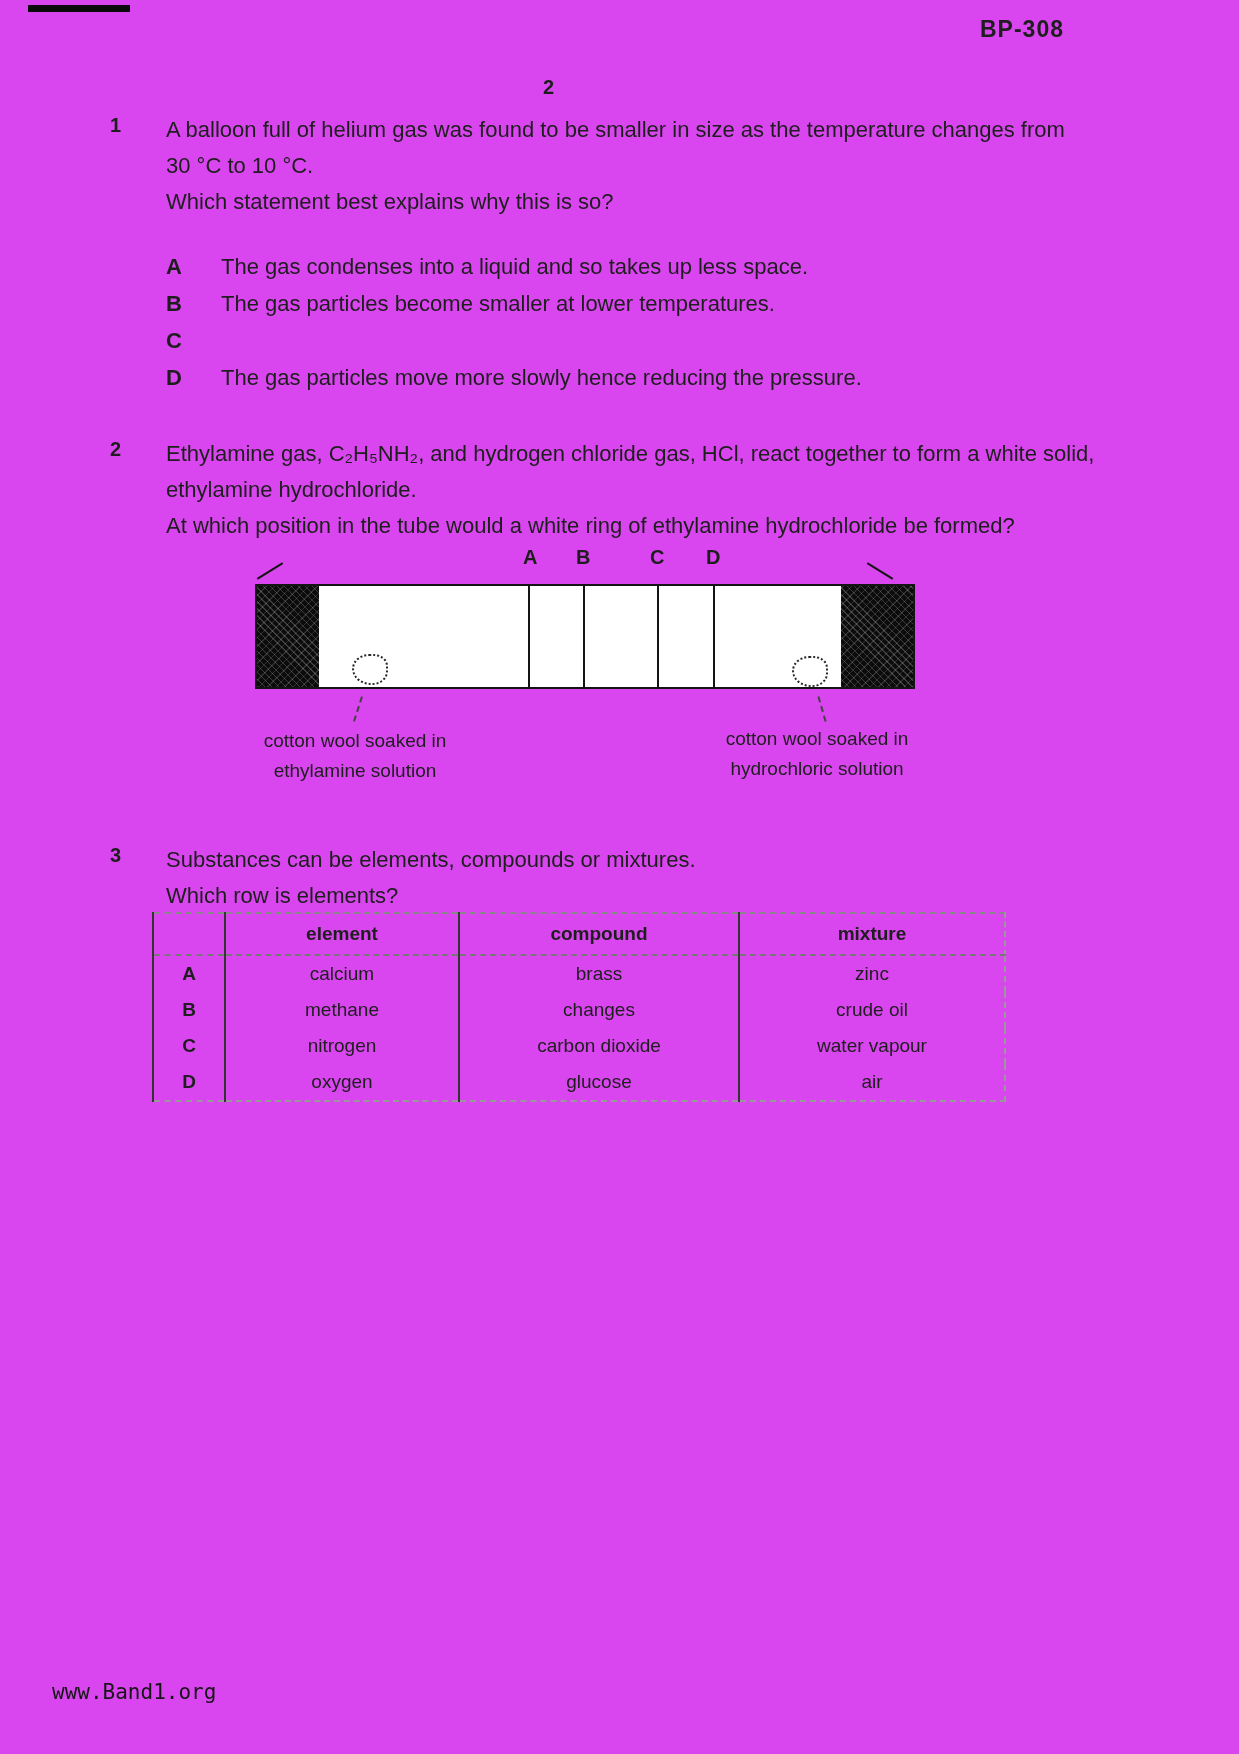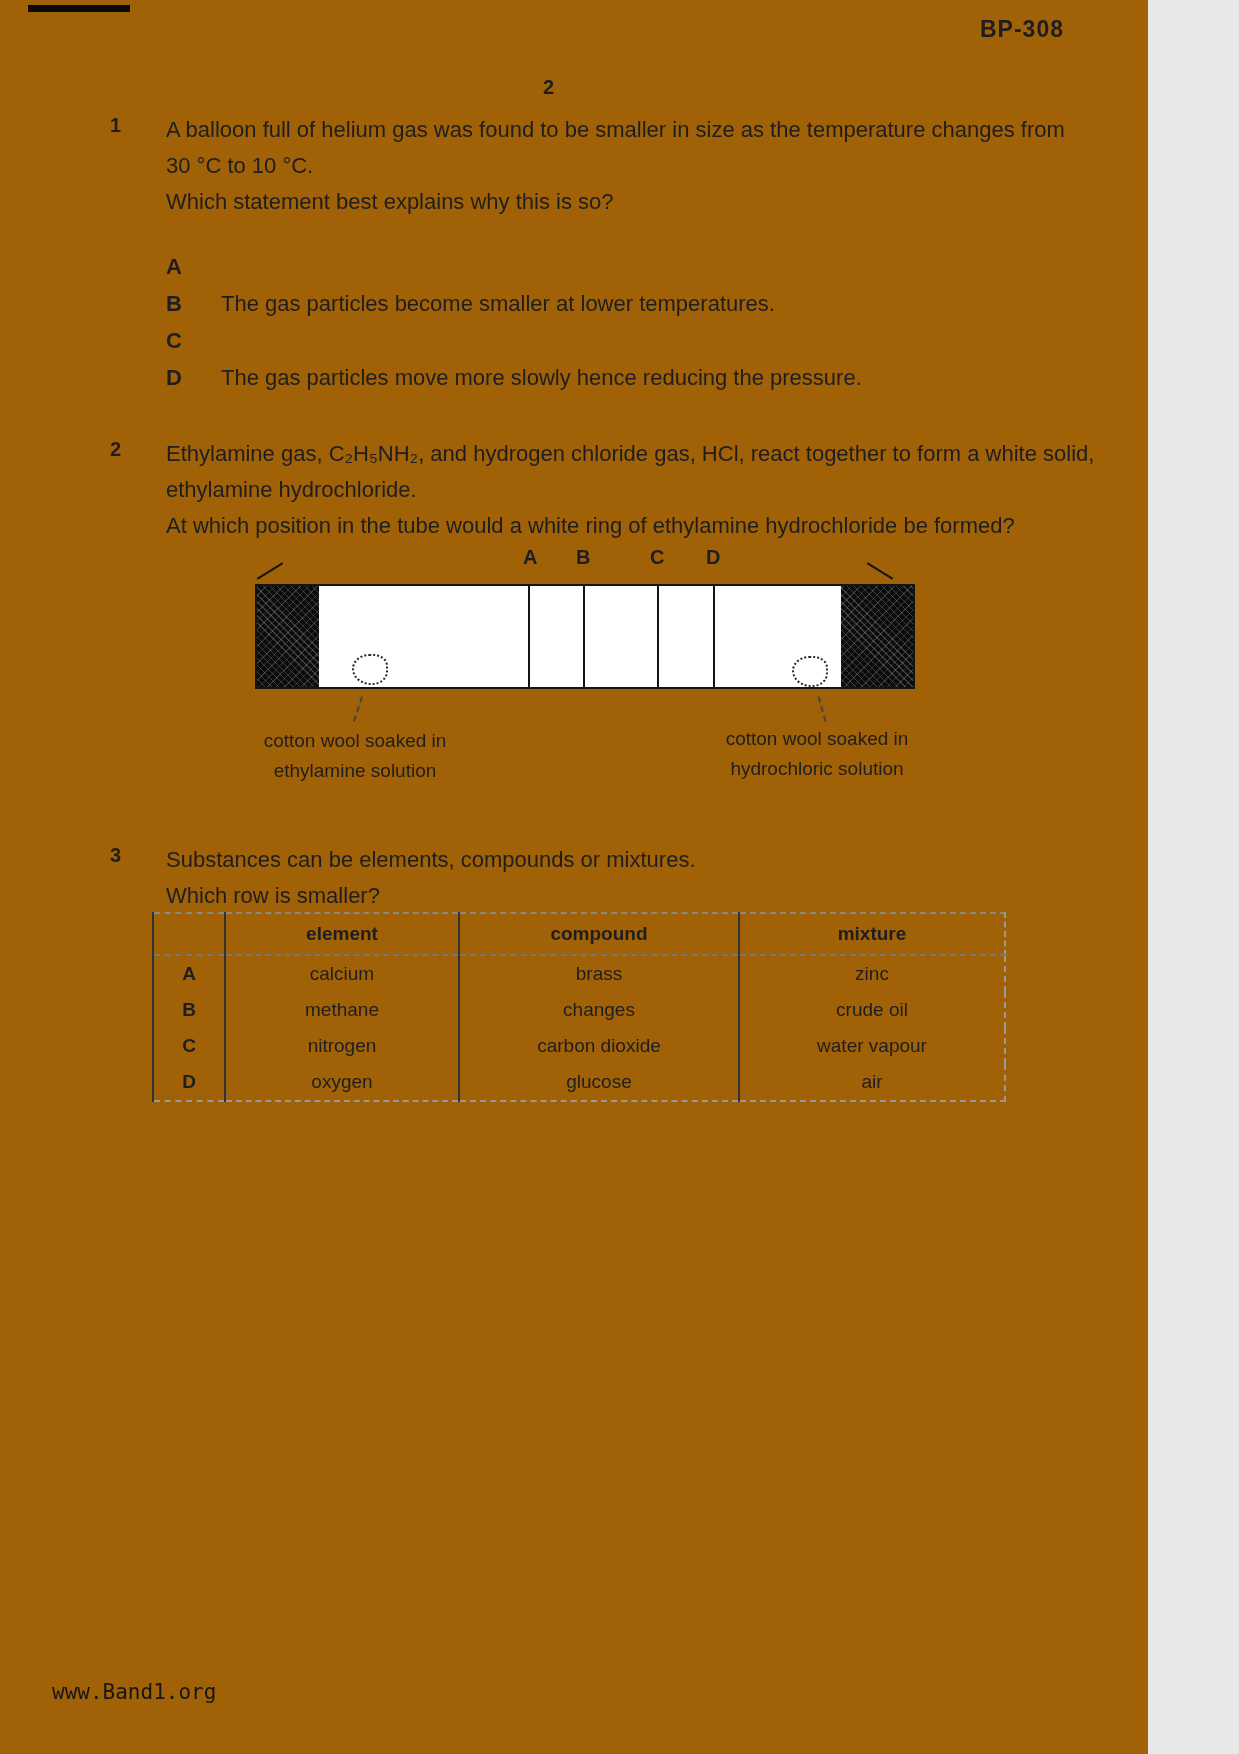--- a/index.html
+++ b/index.html
@@ -1,17 +1,17 @@
 <!DOCTYPE html>
 <html><head>
 <meta charset="utf-8">
 <style>
   html,body{margin:0;padding:0;}
   body{width:1239px;height:1754px;background:#e8e8e6;}
-  .page{position:relative;width:1148px;height:1754px;background:#a16207;
+  .page{position:relative;width:1239px;height:1754px;background:#d946ef;
         font-family:"Liberation Sans",sans-serif;color:#1e1e1e;overflow:hidden;}
   .scan-mark{position:absolute;left:28px;top:5px;width:102px;height:7px;background:#0a0a0a;}
   .header-code{position:absolute;left:980px;top:16px;font-size:23px;font-weight:600;letter-spacing:1px;}
   .page-number{position:absolute;left:543px;top:76px;font-size:20px;font-weight:700;}
 
   .qblock{position:absolute;left:110px;width:945px;}
   .q1{top:112px;}
   .q2{top:436px;}
   .q3{top:842px;height:260px;}
   .qnum{position:absolute;left:0;top:2px;font-size:20px;font-weight:700;}
@@ -64,20 +64,21 @@
 
   <div class="qblock q1">
     <span class="qnum">1</span>
     <div class="qbody">
       <div class="line">A balloon full of helium gas was found to be smaller in size as the temperature changes from</div>
       <div class="line">30 °C to 10 °C.</div>
       <div class="line">Which statement best explains why this is so?</div>
       <div class="options">
         <div class="opt">
           <span class="opt-label">A</span>
+          <span class="opt-text">The gas condenses into a liquid and so takes up less space.</span>
         </div>
         <div class="opt">
           <span class="opt-label">B</span>
           <span class="opt-text">The gas particles become smaller at lower temperatures.</span>
         </div>
         <div class="opt">
           <span class="opt-label">C</span>
         </div>
         <div class="opt">
           <span class="opt-label">D</span>
@@ -128,21 +129,21 @@
     <div class="caption" style="left:456px;top:178px;">
       <div>cotton wool soaked in</div>
       <div>hydrochloric solution</div>
     </div>
   </div>
 
   <div class="qblock q3">
     <span class="qnum">3</span>
     <div class="qbody">
       <div class="line">Substances can be elements, compounds or mixtures.</div>
-      <div class="line">Which row is smaller?</div>
+      <div class="line">Which row is elements?</div>
     </div>
 
     <table class="qtable">
       <colgroup>
         <col style="width:72px">
           <col style="width:234px">
           <col style="width:280px">
           <col style="width:266px">
       </colgroup>
       <tbody>

